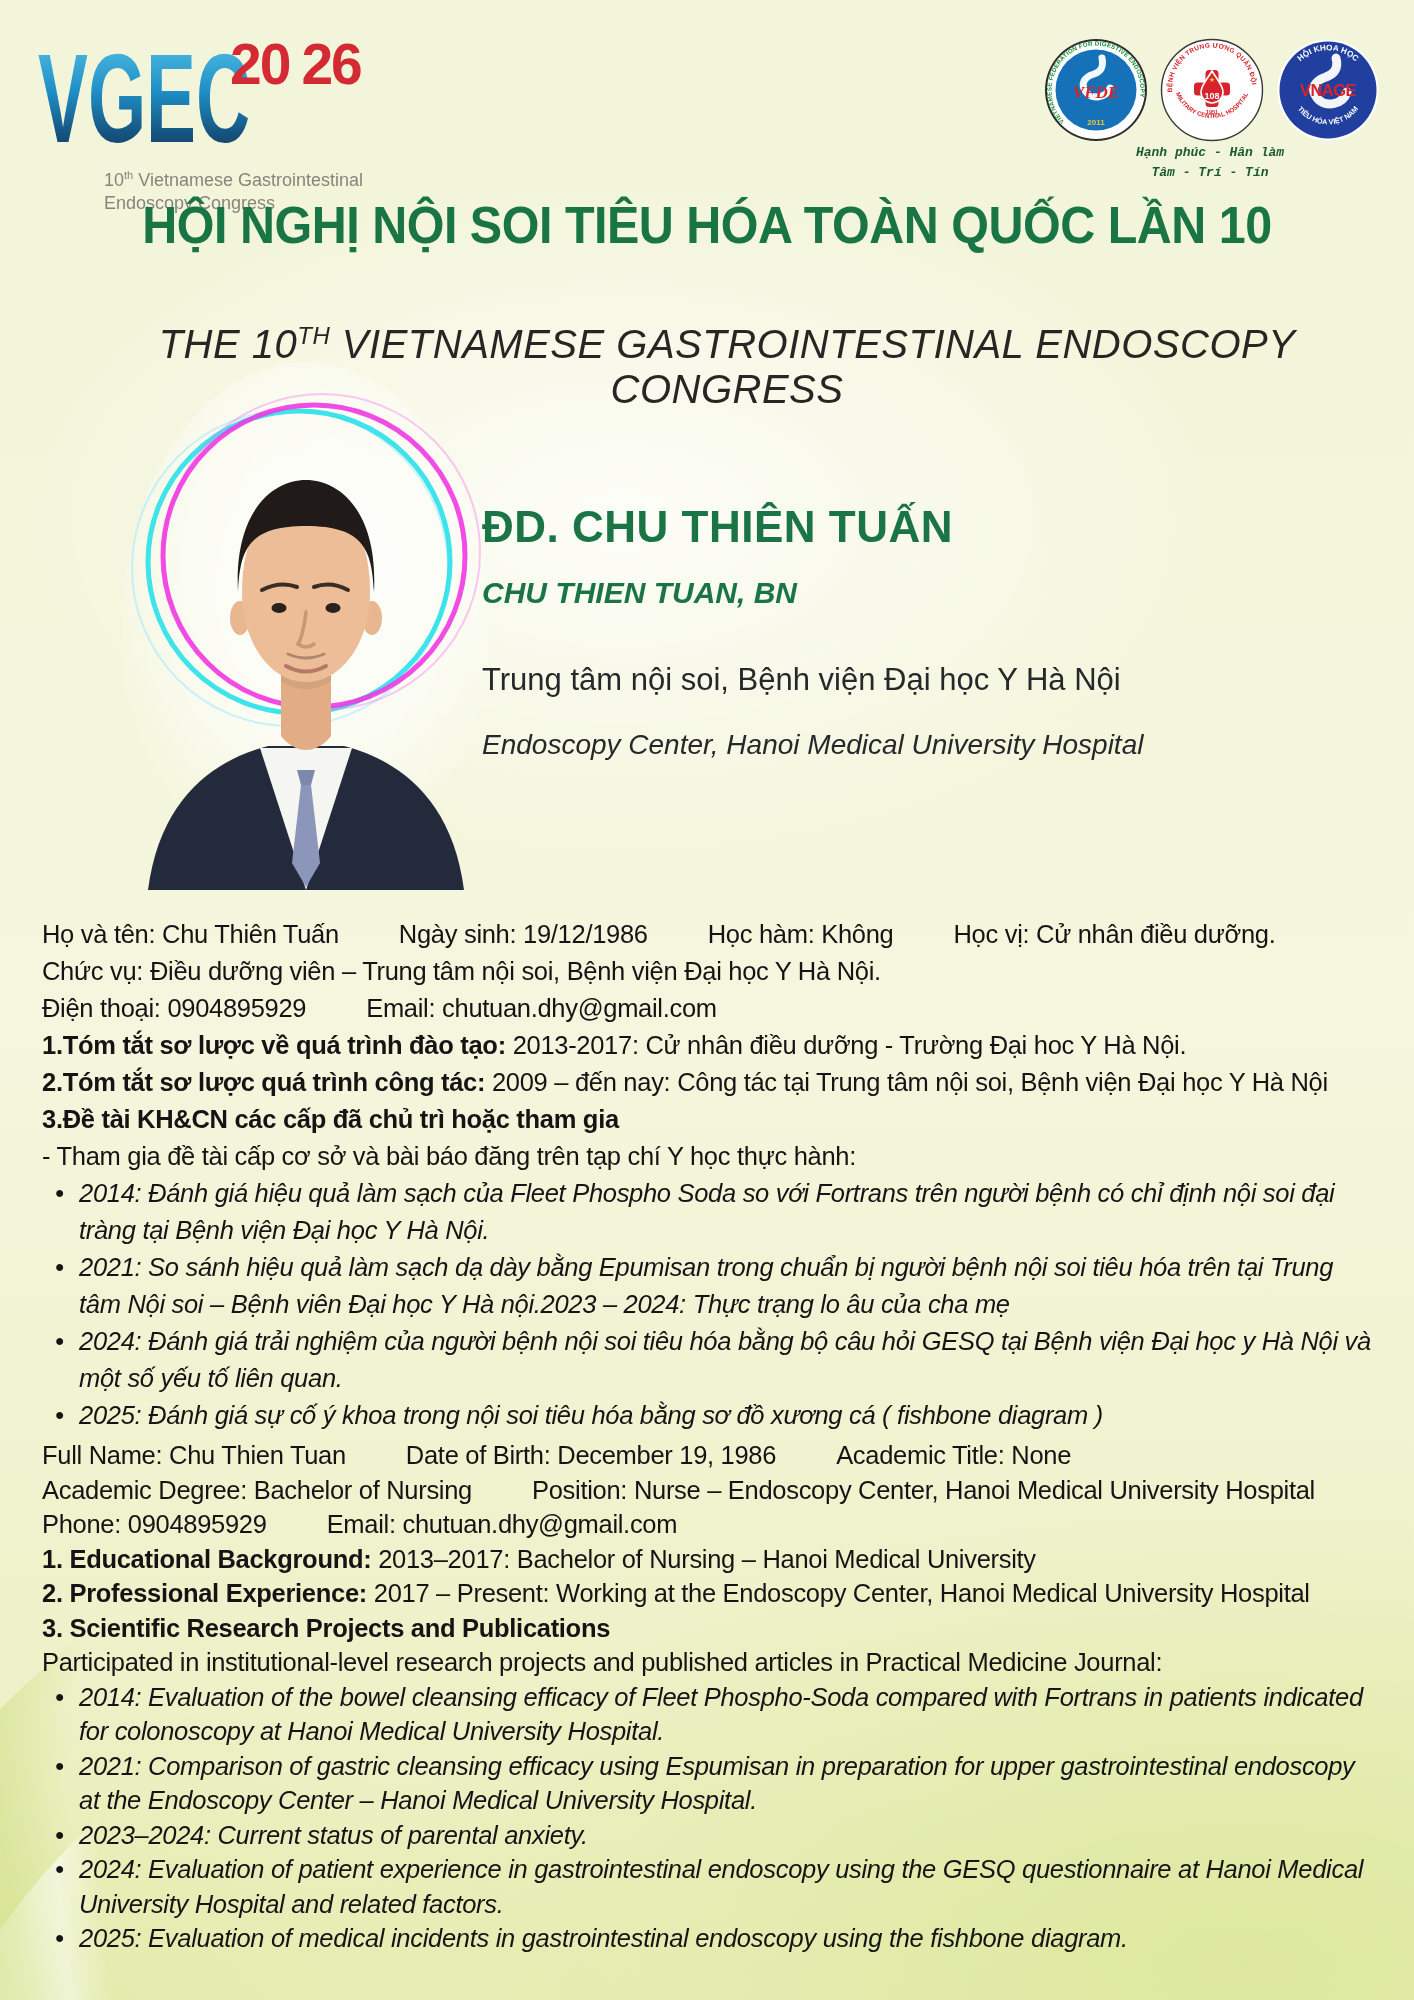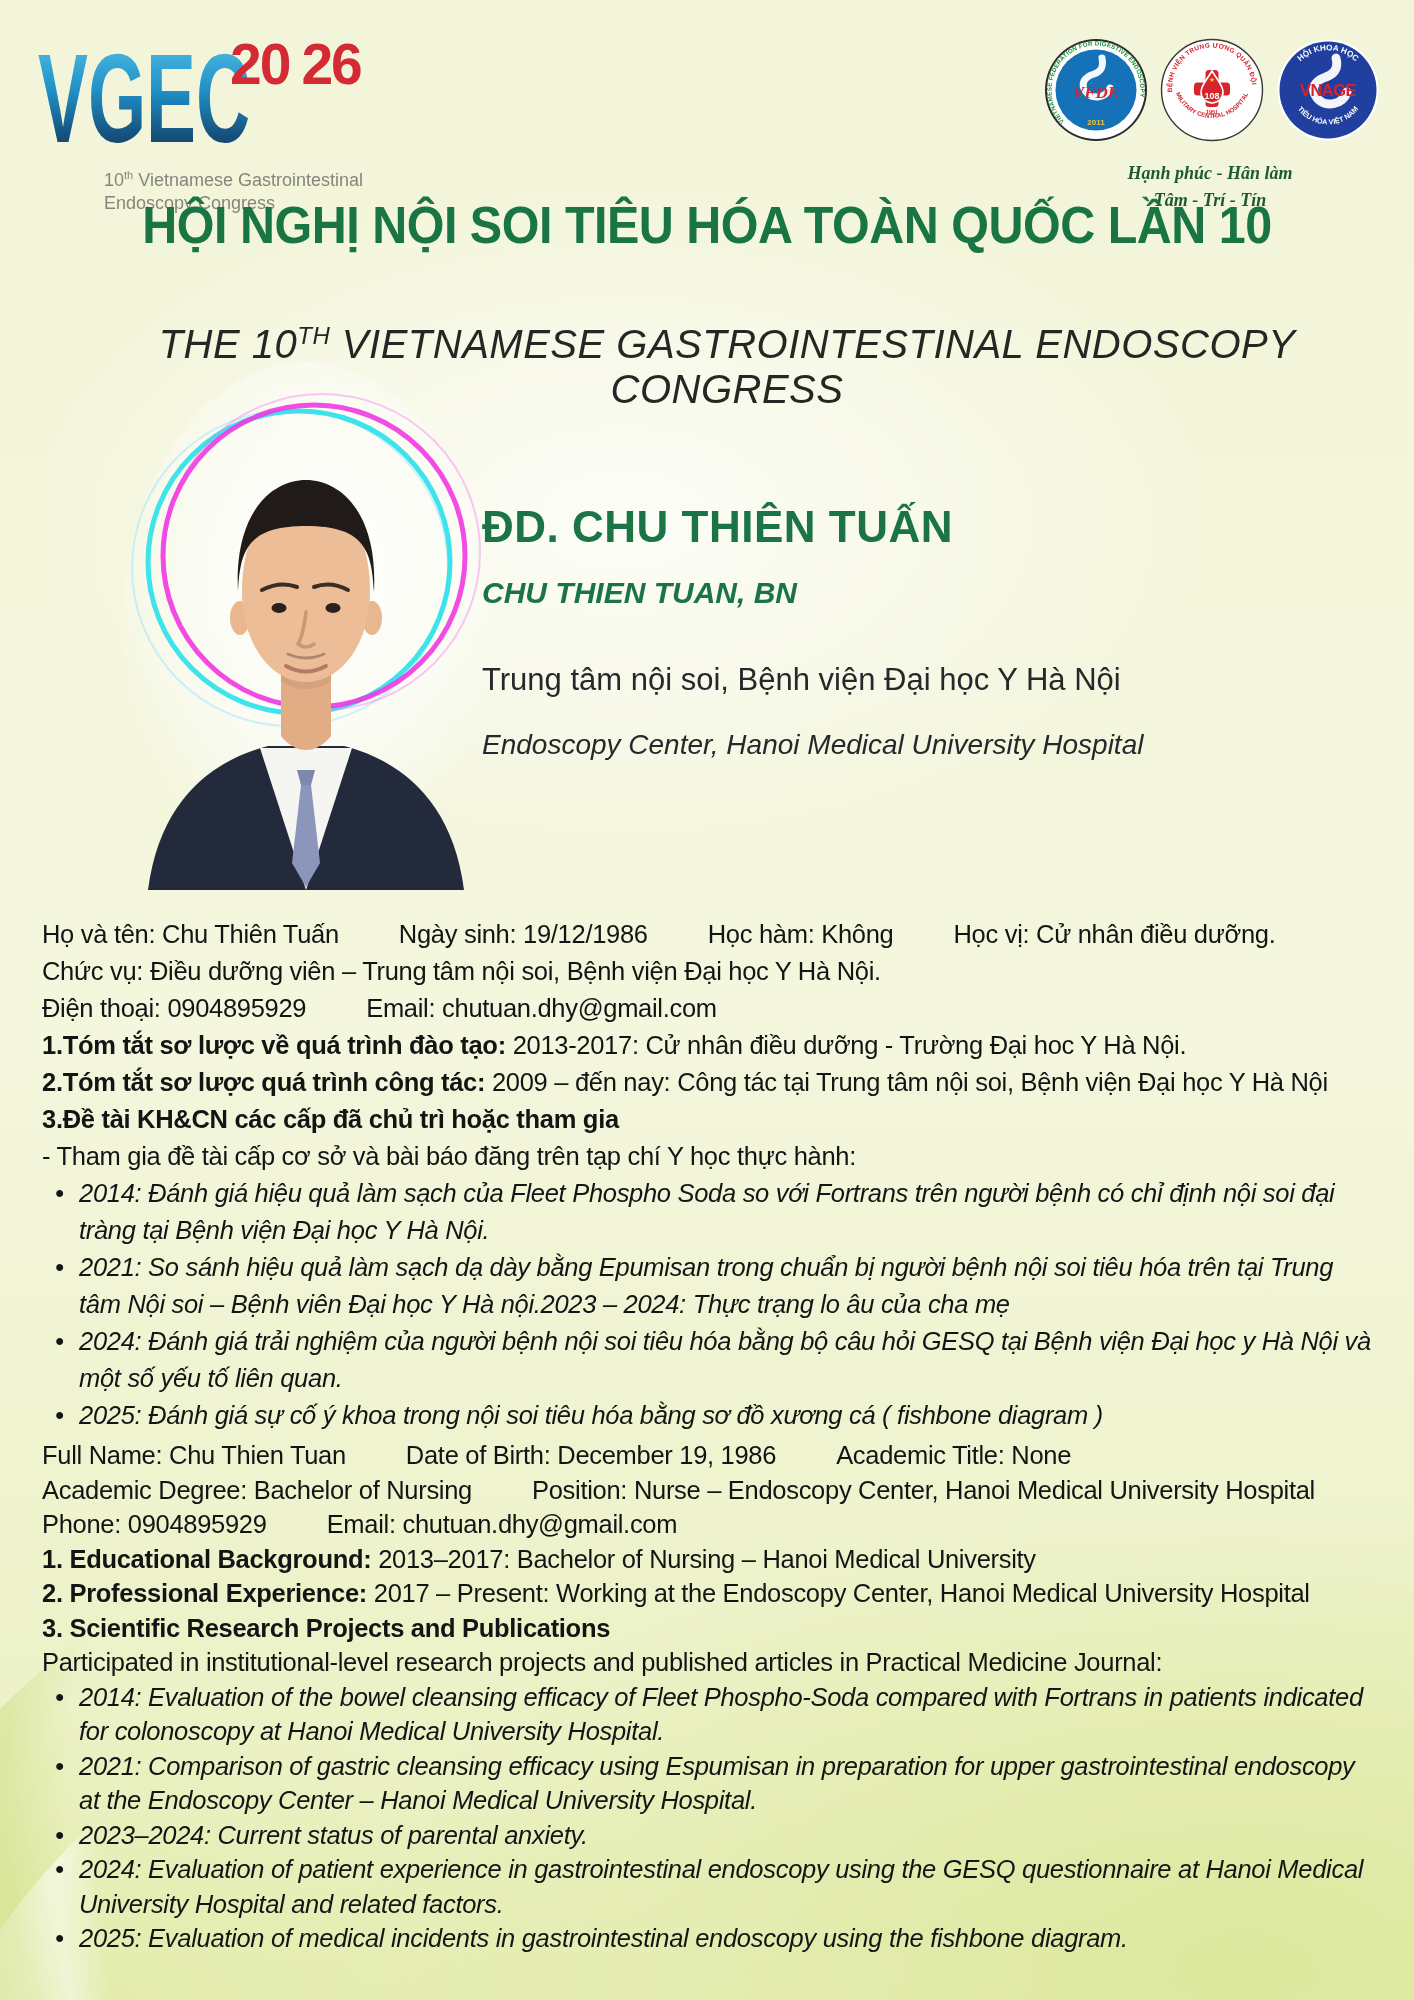--- a/index.html
+++ b/index.html
@@ -25,22 +25,22 @@
   .vgec-row{display:flex;align-items:flex-start;}
   .vgec-years{display:flex;flex-direction:row;color:#d42a33;font-weight:800;
     font-size:57px;line-height:.93;letter-spacing:-2px;margin-left:-22px;margin-top:14px;}
   .vgec-years .y2{margin-left:12px;}
   .vgec-tagline{margin-left:66px;margin-top:-6px;font-size:18px;line-height:1.28;color:#85857b;font-weight:500;}
   .vgec-tagline sup{font-size:11px;}
 
   
   .partners{position:absolute;right:34px;top:38px;width:340px;}
   .partners-row{display:flex;gap:12px;justify-content:flex-end;}
-  .motto{margin-top:18px;text-align:center;font-family:Liberation Serif, serif;font-style:italic;
-    font-weight:700;font-size:18px;line-height:1.5;color:#1c5a33;}
+  .motto{margin-top:1px;text-align:center;font-family:Liberation Mono, monospace;font-style:italic;
+    font-weight:700;font-size:13px;line-height:1.5;color:#1c5a33;}
 
   
   .title-vi{position:absolute;left:0;right:0;top:196px;margin:0;text-align:center;
     font-size:51px;font-weight:800;color:#1a7544;letter-spacing:-.5px;transform:scaleX(.95);}
   .title-en{position:absolute;left:0;right:0;top:322px;margin:0;text-align:center;
     font-size:40px;font-weight:500;font-style:italic;color:#262624;letter-spacing:.5px;padding-left:40px;}
   .title-en sup{font-size:24px;}
 
   
   .photo{position:absolute;left:118px;top:330px;width:370px;height:560px;}

